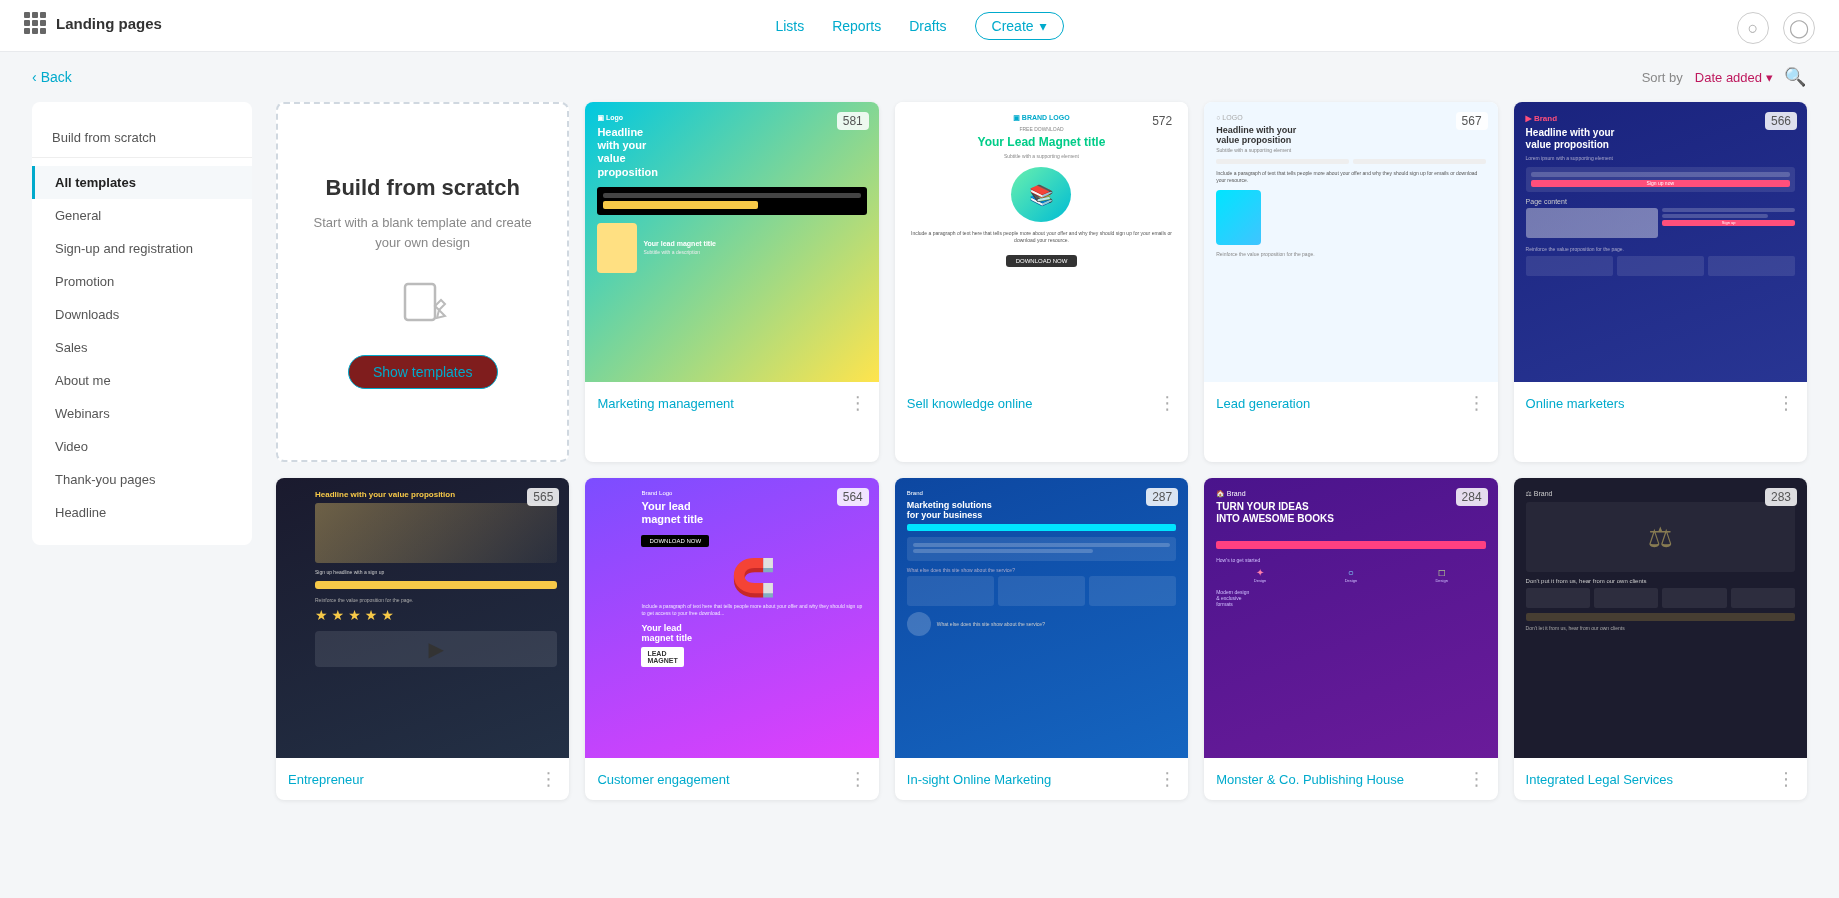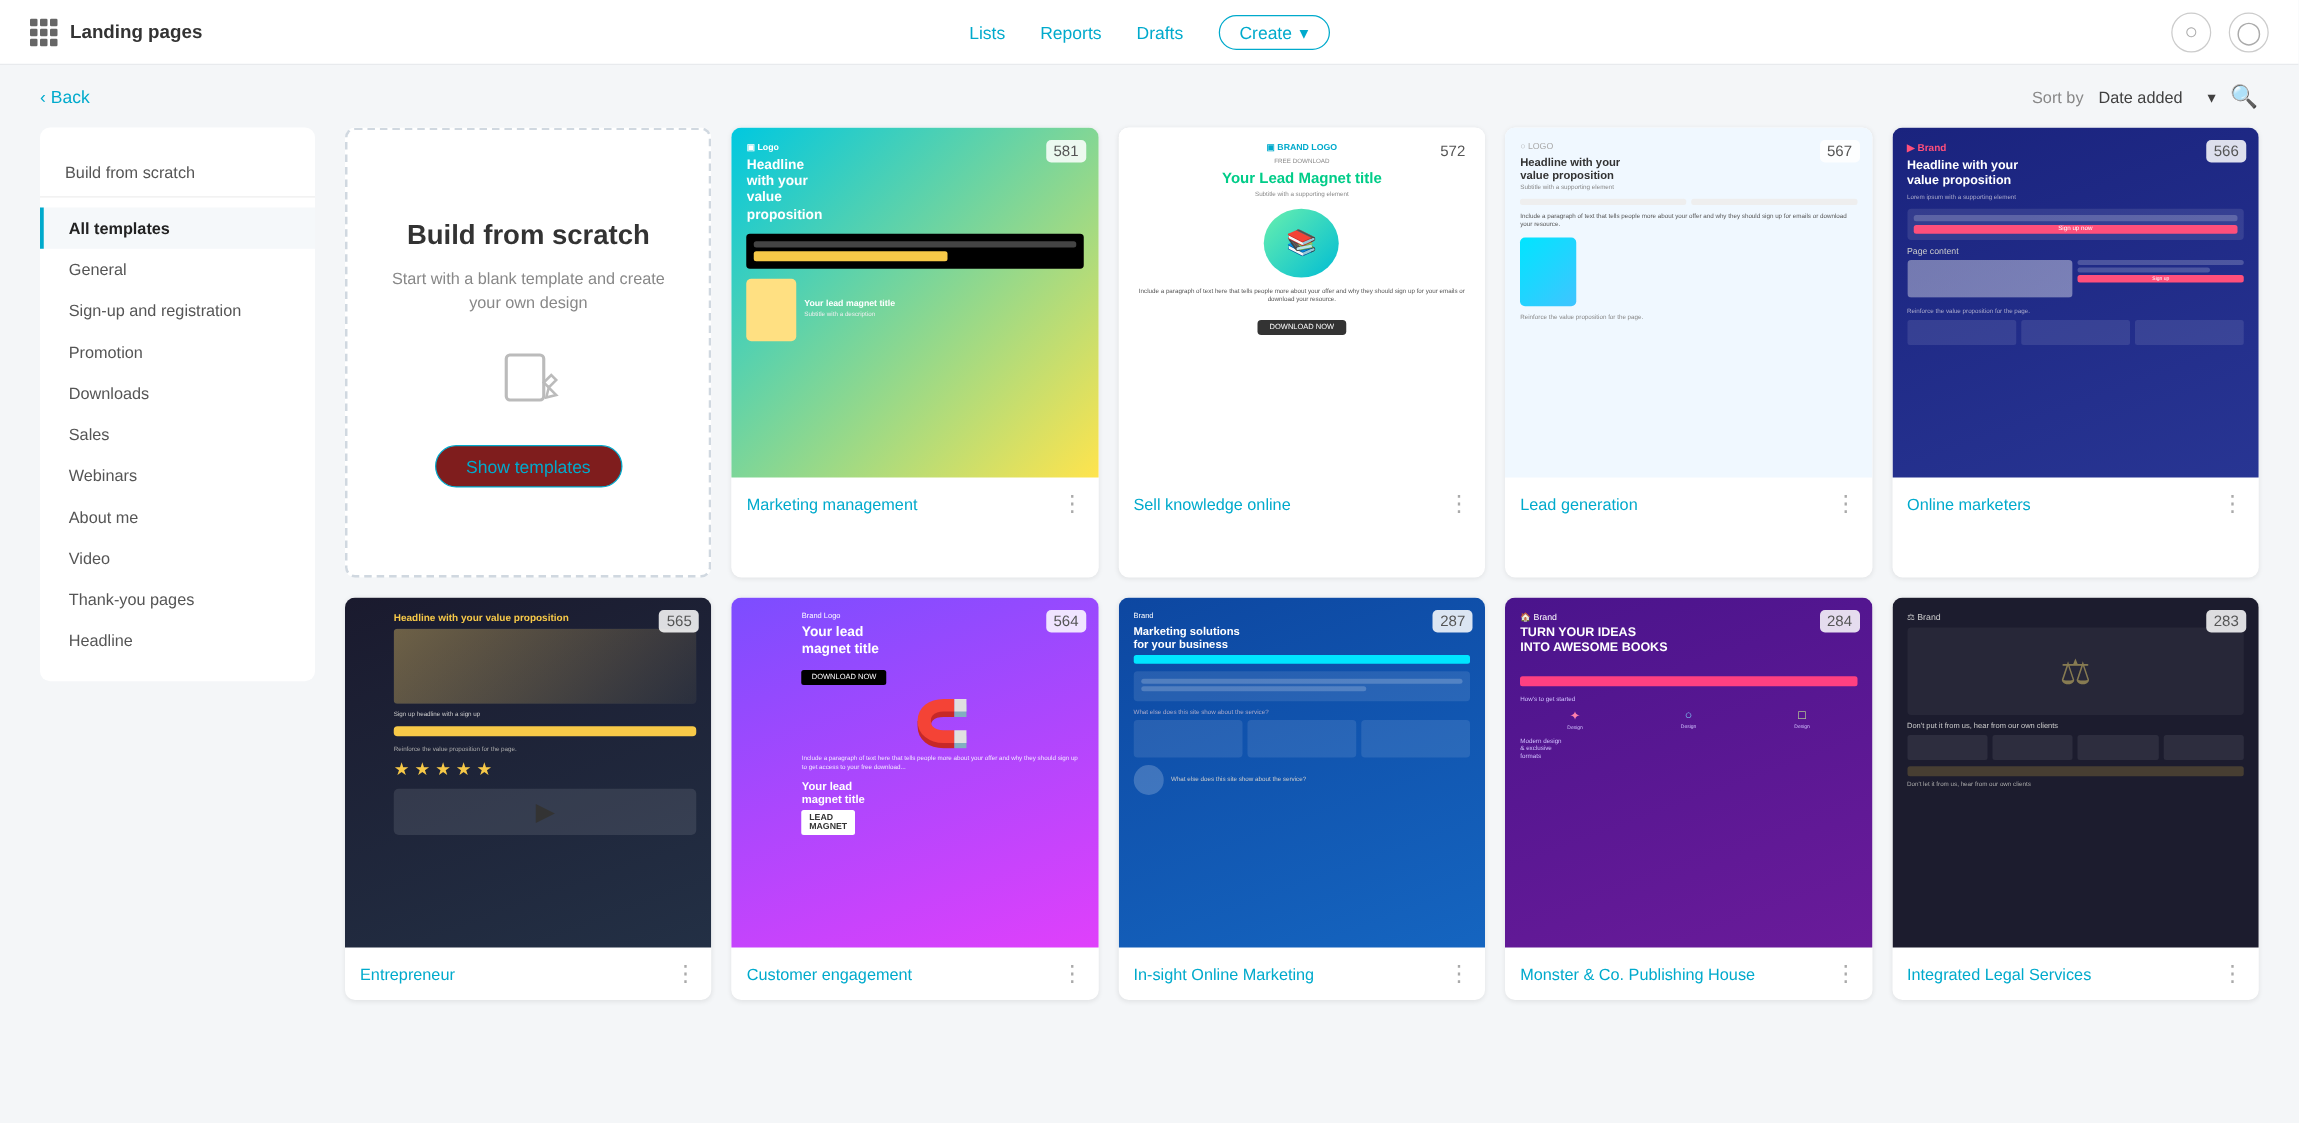--- a/index.html
+++ b/index.html
@@ -1,21 +1,21 @@
 <!DOCTYPE html>
 <html><head>
   <meta charset="utf-8">
   <style>
     * { box-sizing: border-box; margin: 0; padding: 0; }
     body { font-family: -apple-system, BlinkMacSystemFont, 'Segoe UI', sans-serif; background: #f4f6f8; color: #333; font-size: 14px; }
 
     
     .topnav {
-      display: flex; align-items: center; background: #fff;
-      padding: 0 24px; height: 52px; border-bottom: 1px solid #e8eaed;
+      display: flex; align-items: flex-start; background: #fff;
+      padding: 12px 24px; height: 52px; border-bottom: 1px solid #e8eaed;
       position: sticky; top: 0; z-index: 100;
     }
     .topnav-logo { display: flex; align-items: center; gap: 10px; font-weight: 600; font-size: 15px; color: #333; flex: 1; }
     .grid-icon { display: grid; grid-template-columns: repeat(3,6px); gap: 2px; }
     .grid-dot { width: 6px; height: 6px; background: #666; border-radius: 1px; }
     .topnav-center { display: flex; align-items: center; gap: 28px; flex: 2; justify-content: center; }
     .topnav-link { color: #00aacc; font-size: 14px; cursor: pointer; text-decoration: none; }
     .create-btn {
       border: 1.5px solid #00aacc; color: #00aacc; background: #fff;
       border-radius: 20px; padding: 5px 16px; cursor: pointer; display: flex;
@@ -25,21 +25,21 @@
     .avatar-icon { width: 32px; height: 32px; border-radius: 50%; border: 1.5px solid #ccc; display: flex; align-items: center; justify-content: center; color: #aaa; font-size: 18px; }
 
     
     .subheader {
       display: flex; align-items: center; justify-content: space-between;
       padding: 14px 32px; background: #f4f6f8;
     }
     .back-link { color: #00aacc; display: flex; align-items: center; gap: 4px; cursor: pointer; font-size: 14px; }
     .subheader-right { display: flex; align-items: center; gap: 12px; color: #555; font-size: 13px; }
     .sort-label { color: #888; }
-    .sort-value { color: #404040; display: flex; align-items: center; gap: 20px; cursor: pointer; }
+    .sort-value { color: #be185d; display: flex; align-items: center; gap: 4px; cursor: pointer; }
 
     
     .main { display: flex; padding: 0 32px 32px; gap: 24px; }
 
     
     .sidebar {
       width: 220px; flex-shrink: 0; background: #fff;
       border-radius: 8px; padding: 16px 0; height: fit-content;
     }
     .sidebar-build {
@@ -169,24 +169,24 @@
     <div class="sidebar-item">
       <span>Promotion</span>
     </div>
     <div class="sidebar-item">
       <span>Downloads</span>
     </div>
     <div class="sidebar-item">
       <span>Sales</span>
     </div>
     <div class="sidebar-item">
+      <span>About me</span>
+    </div>
+    <div class="sidebar-item">
       <span>Webinars</span>
-    </div>
-    <div class="sidebar-item">
-      <span>About me</span>
     </div>
     <div class="sidebar-item">
       <span>Video</span>
     </div>
     <div class="sidebar-item">
       <span>Thank-you pages</span>
     </div>
     <div class="sidebar-item">
       <span>Headline</span>
     </div>

